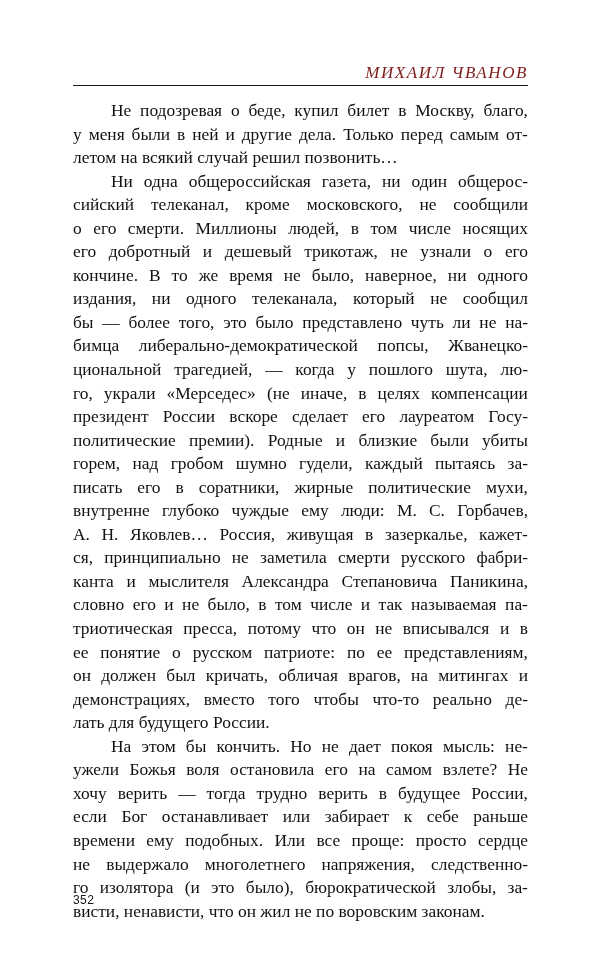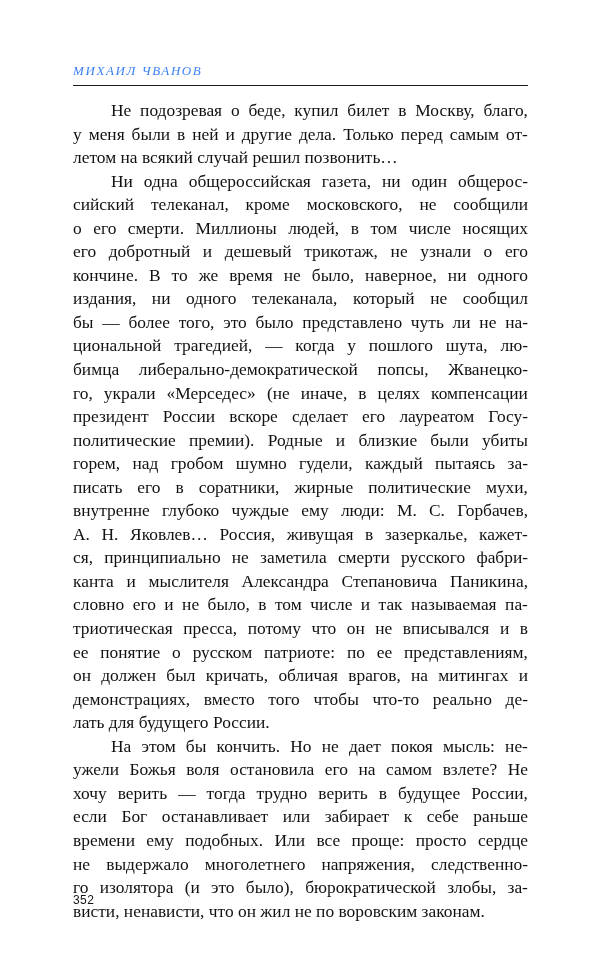--- a/index.html
+++ b/index.html
@@ -24,25 +24,25 @@
     height: 960px;
     background: #ffffff;
   }
 
   
   .running-head {
     position: absolute;
     left: 73px;
     top: 63px;
     width: 455px;
-    text-align: left;
+    text-align: right;
     font-style: italic;
-    font-size: 13px;
+    font-size: 17px;
     letter-spacing: 1.6px;
-    color: #3b82f6;
+    color: #7f1d1d;
     white-space: nowrap;
   }
   .head-rule {
     position: absolute;
     left: 73px;
     top: 85px;
     width: 455px;
     height: 0;
     border-top: 1.6px solid #1c1c1c;
   }
@@ -110,22 +110,22 @@
         <span class="line last"><span class="w">летом</span> <span class="w">на</span> <span class="w">всякий</span> <span class="w">случай</span> <span class="w">решил</span> <span class="w">позвонить…</span></span>
       </p>
       <p class="para">
         <span class="line indent"><span class="lead"></span><span class="w">Ни</span> <span class="w">одна</span> <span class="w">общероссийская</span> <span class="w">газета,</span> <span class="w">ни</span> <span class="w">один</span> <span class="w">общерос-</span></span>
         <span class="line"><span class="w">сийский</span> <span class="w">телеканал,</span> <span class="w">кроме</span> <span class="w">московского,</span> <span class="w">не</span> <span class="w">сообщили</span></span>
         <span class="line"><span class="w">о</span> <span class="w">его</span> <span class="w">смерти.</span> <span class="w">Миллионы</span> <span class="w">людей,</span> <span class="w">в</span> <span class="w">том</span> <span class="w">числе</span> <span class="w">носящих</span></span>
         <span class="line"><span class="w">его</span> <span class="w">добротный</span> <span class="w">и</span> <span class="w">дешевый</span> <span class="w">трикотаж,</span> <span class="w">не</span> <span class="w">узнали</span> <span class="w">о</span> <span class="w">его</span></span>
         <span class="line"><span class="w">кончине.</span> <span class="w">В</span> <span class="w">то</span> <span class="w">же</span> <span class="w">время</span> <span class="w">не</span> <span class="w">было,</span> <span class="w">наверное,</span> <span class="w">ни</span> <span class="w">одного</span></span>
         <span class="line"><span class="w">издания,</span> <span class="w">ни</span> <span class="w">одного</span> <span class="w">телеканала,</span> <span class="w">который</span> <span class="w">не</span> <span class="w">сообщил</span></span>
         <span class="line"><span class="w">бы</span> <span class="w">—</span> <span class="w">более</span> <span class="w">того,</span> <span class="w">это</span> <span class="w">было</span> <span class="w">представлено</span> <span class="w">чуть</span> <span class="w">ли</span> <span class="w">не</span> <span class="w">на-</span></span>
+        <span class="line"><span class="w">бимца</span> <span class="w">либерально-демократической</span> <span class="w">попсы,</span> <span class="w">Жванецко-</span></span>
         <span class="line"><span class="w">циональной</span> <span class="w">трагедией,</span> <span class="w">—</span> <span class="w">когда</span> <span class="w">у</span> <span class="w">пошлого</span> <span class="w">шута,</span> <span class="w">лю-</span></span>
-        <span class="line"><span class="w">бимца</span> <span class="w">либерально-демократической</span> <span class="w">попсы,</span> <span class="w">Жванецко-</span></span>
         <span class="line"><span class="w">го,</span> <span class="w">украли</span> <span class="w">«Мерседес»</span> <span class="w">(не</span> <span class="w">иначе,</span> <span class="w">в</span> <span class="w">целях</span> <span class="w">компенсации</span></span>
         <span class="line"><span class="w">президент</span> <span class="w">России</span> <span class="w">вскоре</span> <span class="w">сделает</span> <span class="w">его</span> <span class="w">лауреатом</span> <span class="w">Госу-</span></span>
         <span class="line"><span class="w">политические</span> <span class="w">премии).</span> <span class="w">Родные</span> <span class="w">и</span> <span class="w">близкие</span> <span class="w">были</span> <span class="w">убиты</span></span>
         <span class="line"><span class="w">горем,</span> <span class="w">над</span> <span class="w">гробом</span> <span class="w">шумно</span> <span class="w">гудели,</span> <span class="w">каждый</span> <span class="w">пытаясь</span> <span class="w">за-</span></span>
         <span class="line"><span class="w">писать</span> <span class="w">его</span> <span class="w">в</span> <span class="w">соратники,</span> <span class="w">жирные</span> <span class="w">политические</span> <span class="w">мухи,</span></span>
         <span class="line"><span class="w">внутренне</span> <span class="w">глубоко</span> <span class="w">чуждые</span> <span class="w">ему</span> <span class="w">люди:</span> <span class="w">М.</span> <span class="w">С.</span> <span class="w">Горбачев,</span></span>
         <span class="line"><span class="w">А.</span> <span class="w">Н.</span> <span class="w">Яковлев…</span> <span class="w">Россия,</span> <span class="w">живущая</span> <span class="w">в</span> <span class="w">зазеркалье,</span> <span class="w">кажет-</span></span>
         <span class="line"><span class="w">ся,</span> <span class="w">принципиально</span> <span class="w">не</span> <span class="w">заметила</span> <span class="w">смерти</span> <span class="w">русского</span> <span class="w">фабри-</span></span>
         <span class="line"><span class="w">канта</span> <span class="w">и</span> <span class="w">мыслителя</span> <span class="w">Александра</span> <span class="w">Степановича</span> <span class="w">Паникина,</span></span>
         <span class="line"><span class="w">словно</span> <span class="w">его</span> <span class="w">и</span> <span class="w">не</span> <span class="w">было,</span> <span class="w">в</span> <span class="w">том</span> <span class="w">числе</span> <span class="w">и</span> <span class="w">так</span> <span class="w">называемая</span> <span class="w">па-</span></span>

